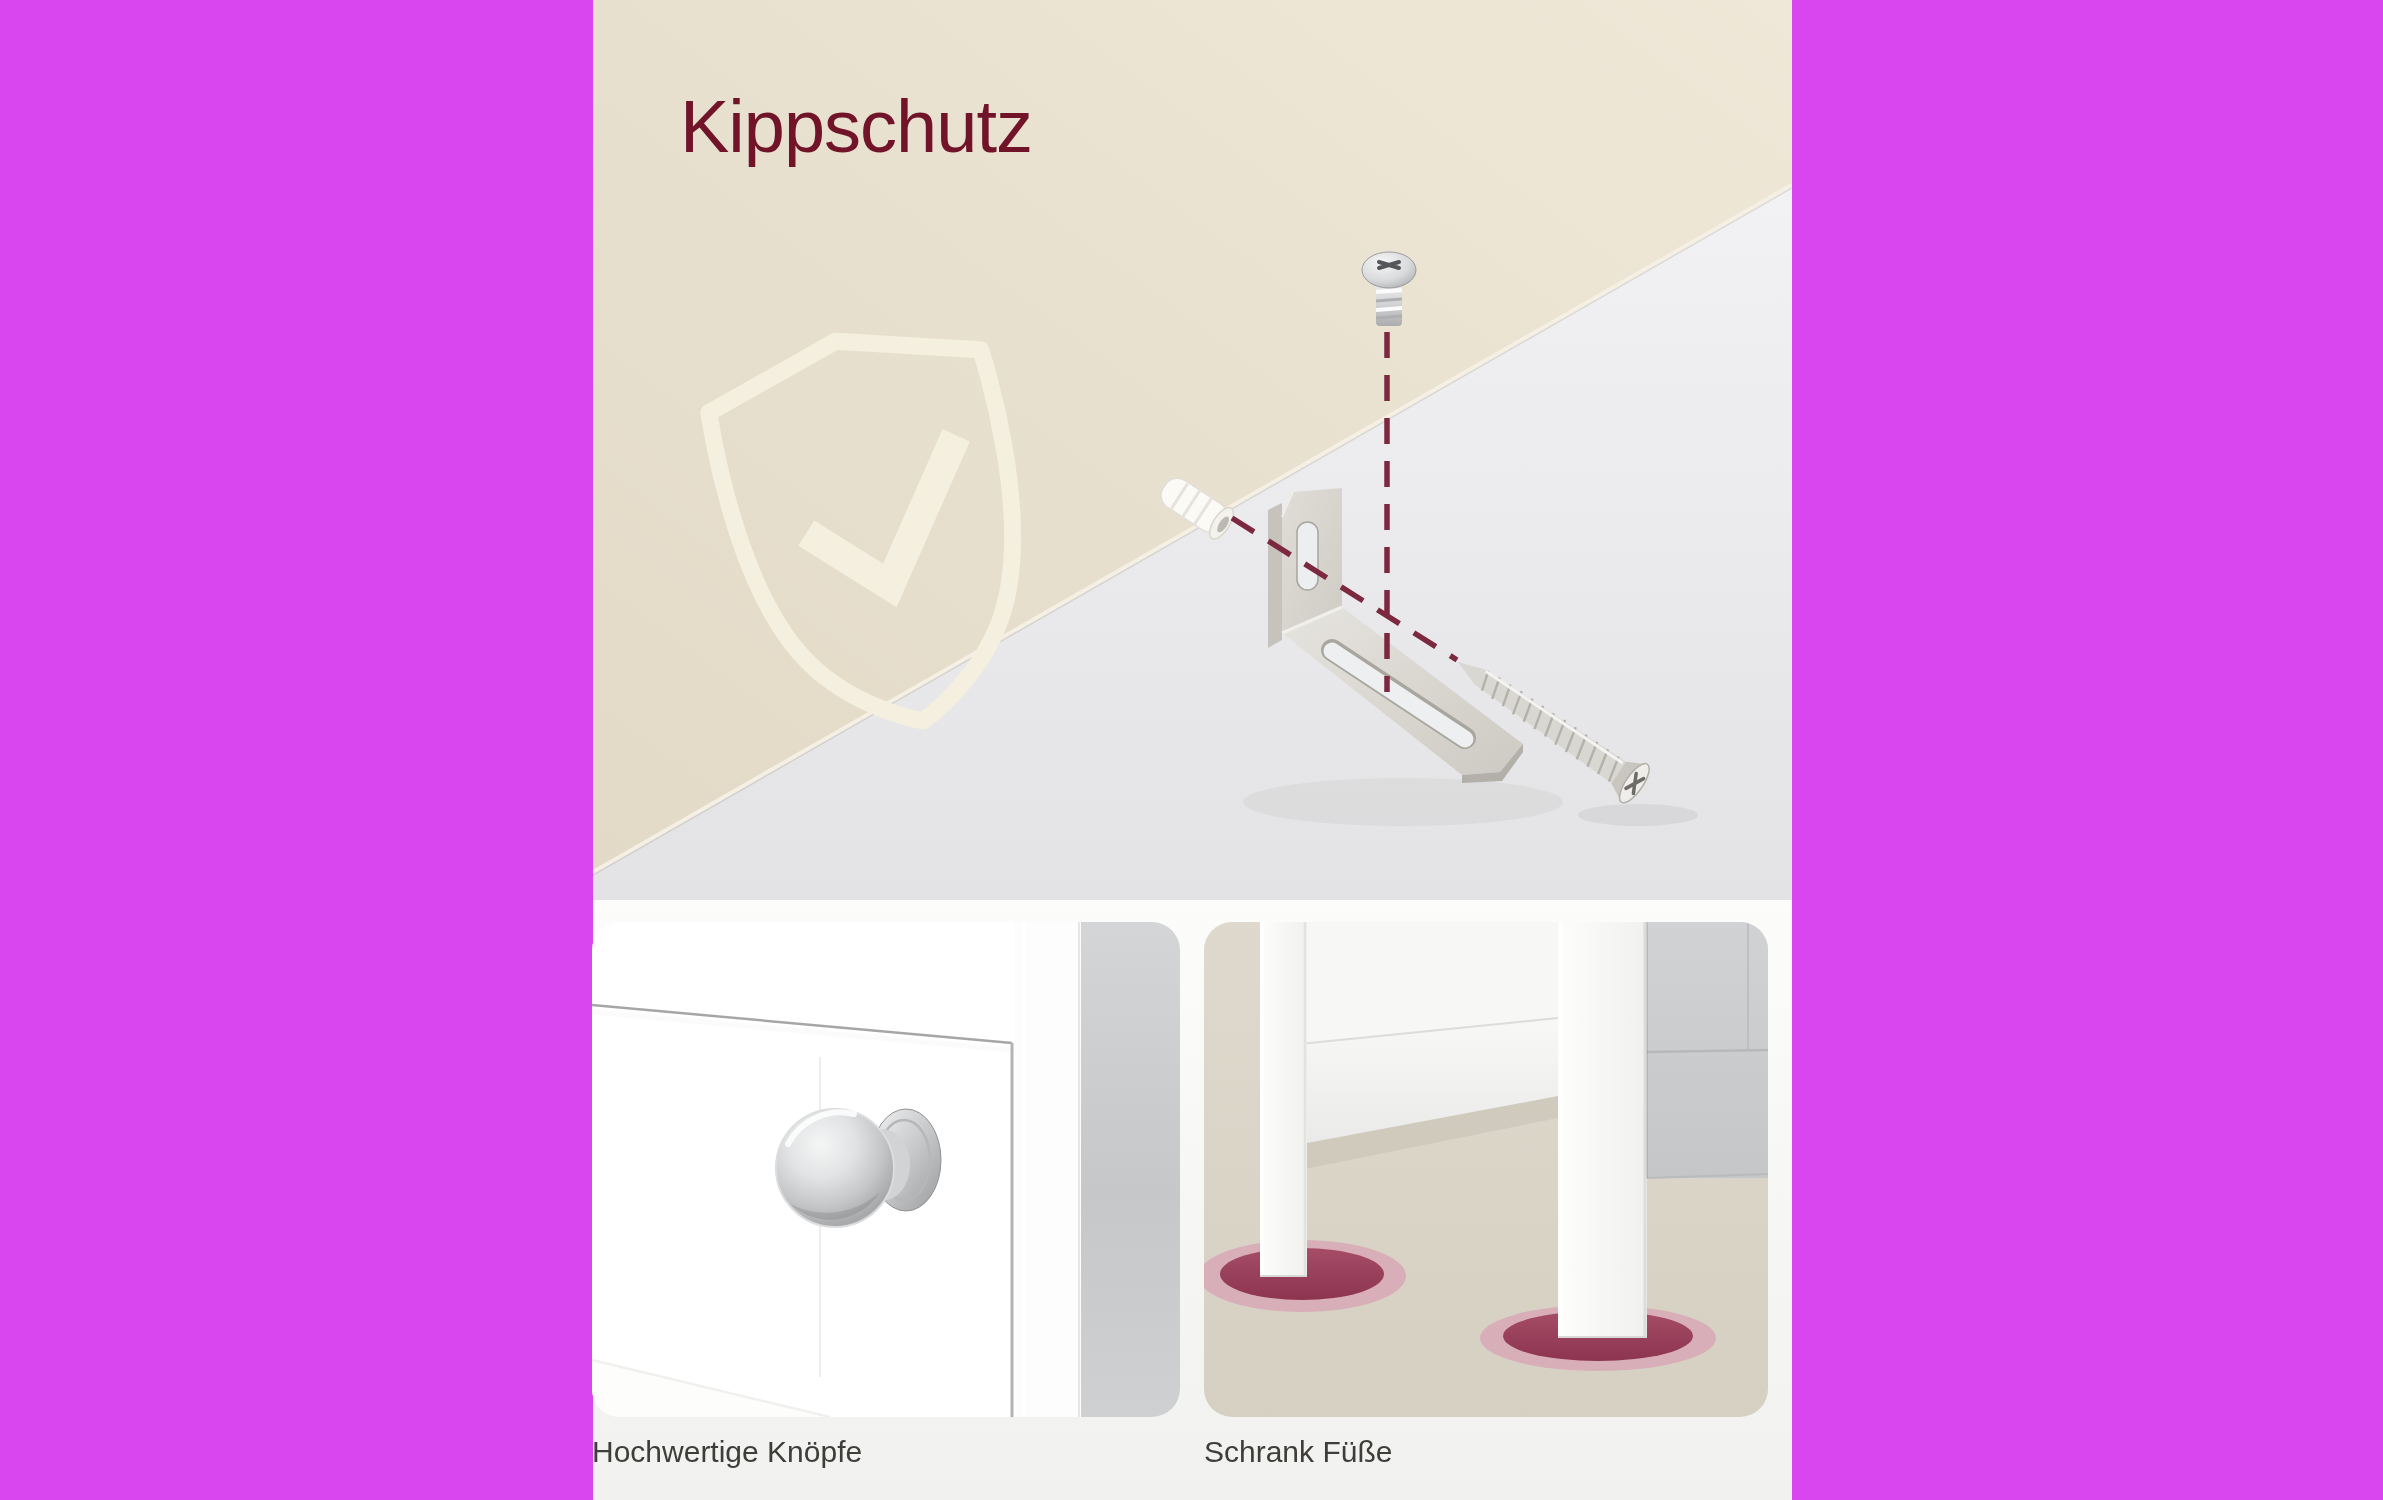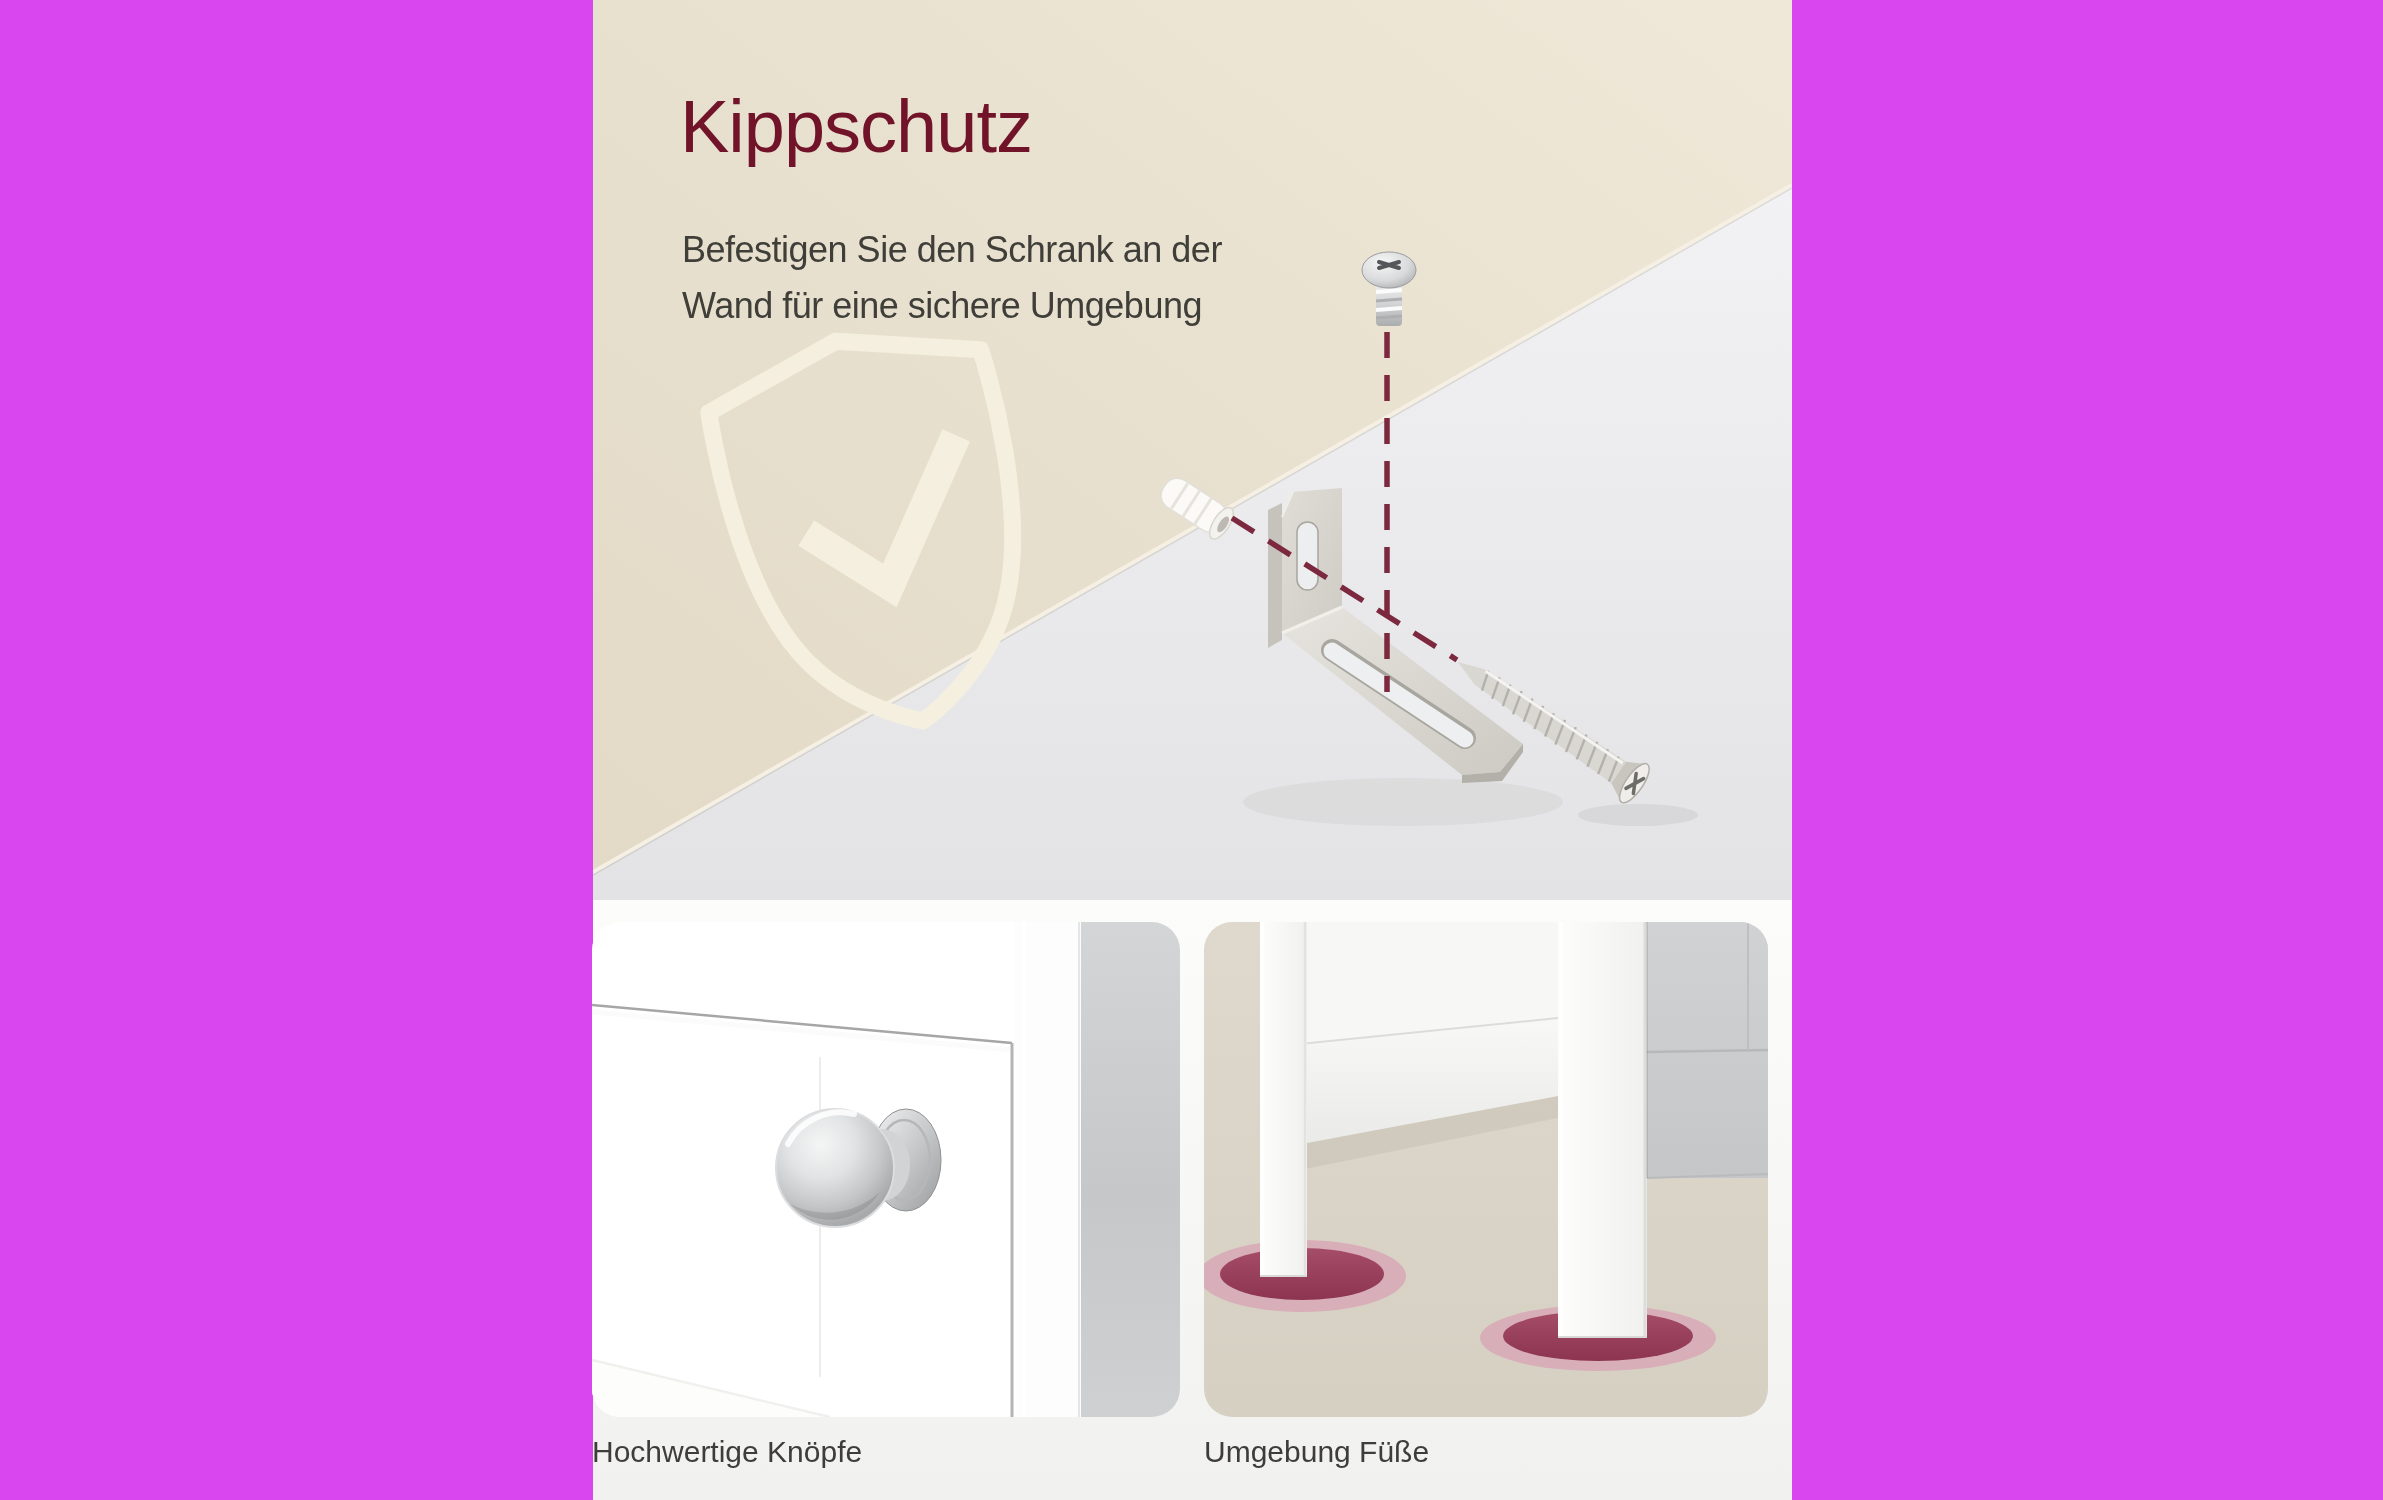--- a/index.html
+++ b/index.html
@@ -134,24 +134,20 @@
           <line x1="186" y1="-13" x2="192" y2="13"></line>
         </g>
         <line x1="28" y1="-8" x2="193" y2="-10" stroke="#F4F3F1" stroke-width="3"></line>
         <polygon points="195,-13 214,-23 214,23 195,13" fill="#C9C6C0"></polygon>
         <ellipse cx="214" cy="0" rx="8.5" ry="23" fill="#EFEEEB" stroke="#B2AFA9" stroke-width="1.5"></ellipse>
         <path d="M210,-9 L219,9 M219,-9 L210,9" stroke="#6E6C67" stroke-width="3.5" stroke-linecap="round"></path>
       </g>
     </svg>
 
     <div class="abs hero-title">Kippschutz</div>
-    <div class="abs hero-subtitle">
-      <span>Befestigen Sie den Schrank an der</span><br>
-      <span>Wand für eine sichere Umgebung</span>
-    </div>
   </div>
 
   <div class="abs bottom-bg"></div>
 
   <div class="abs photo photo-left">
     <svg width="588" height="495" viewBox="0 0 588 495">
       <defs>
         <linearGradient id="wallBar" x1="0" y1="0" x2="0" y2="1">
           <stop offset="0" stop-color="#D4D5D7"></stop>
             <stop offset="0.55" stop-color="#C6C7C9"></stop>
@@ -244,15 +240,15 @@
         <rect x="354" y="0" width="89" height="416" fill="url(#legG)"></rect>
         <line x1="357" y1="0" x2="357" y2="416" stroke="#FFFFFF" stroke-width="3"></line>
         <line x1="441" y1="0" x2="441" y2="416" stroke="#DCDCDA" stroke-width="3"></line>
         <line x1="354" y1="415" x2="443" y2="415" stroke="#D8D8D6" stroke-width="2"></line>
       </g>
       <line x1="443" y1="0" x2="443" y2="256" stroke="rgba(60,60,60,0.15)" stroke-width="2"></line>
     </svg>
   </div>
 
   <div class="abs caption caption-left">Hochwertige Knöpfe</div>
-  <div class="abs caption caption-right">Umgebung Füße</div>
+  <div class="abs caption caption-right">Schrank Füße</div>
 
 </div>
 
 </body></html>

